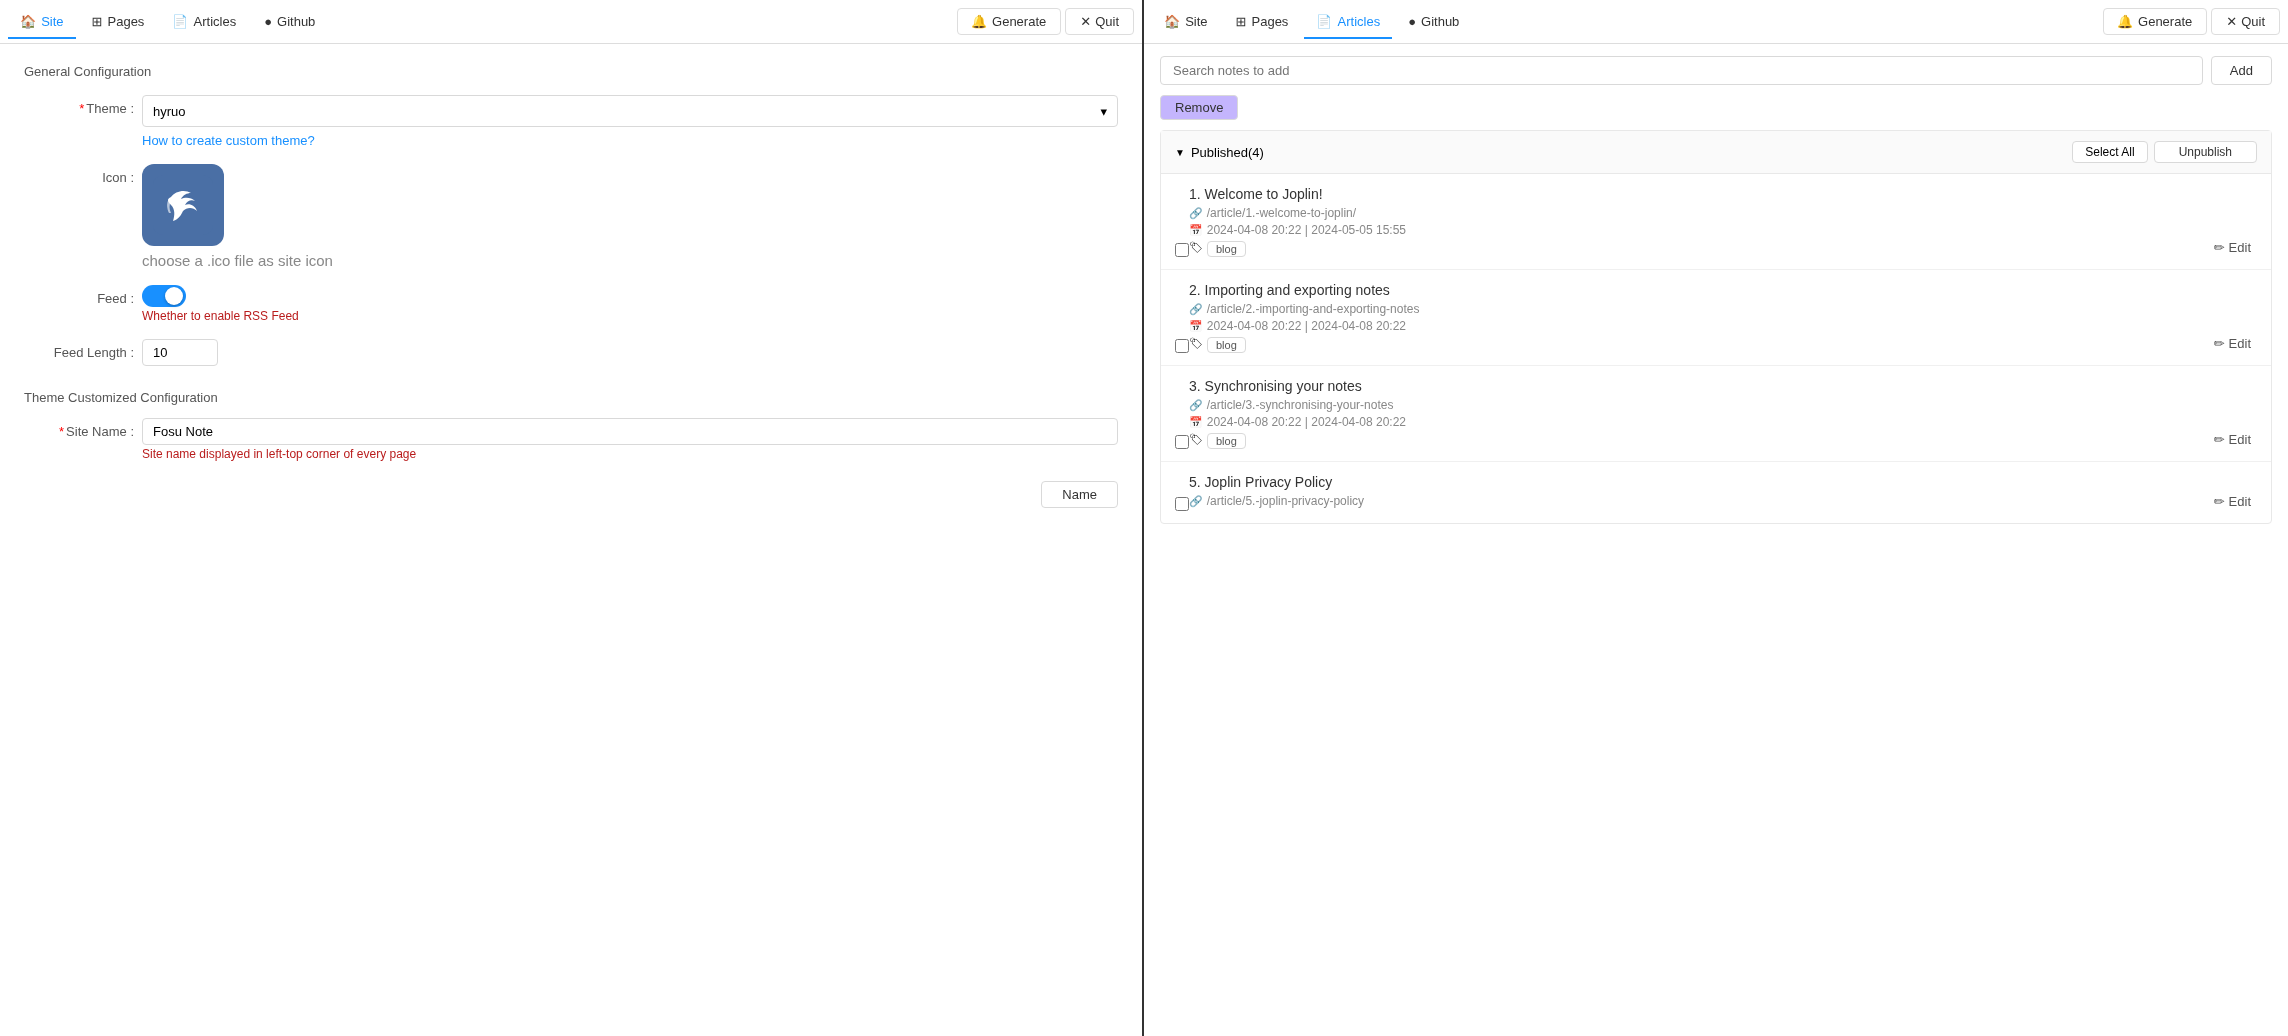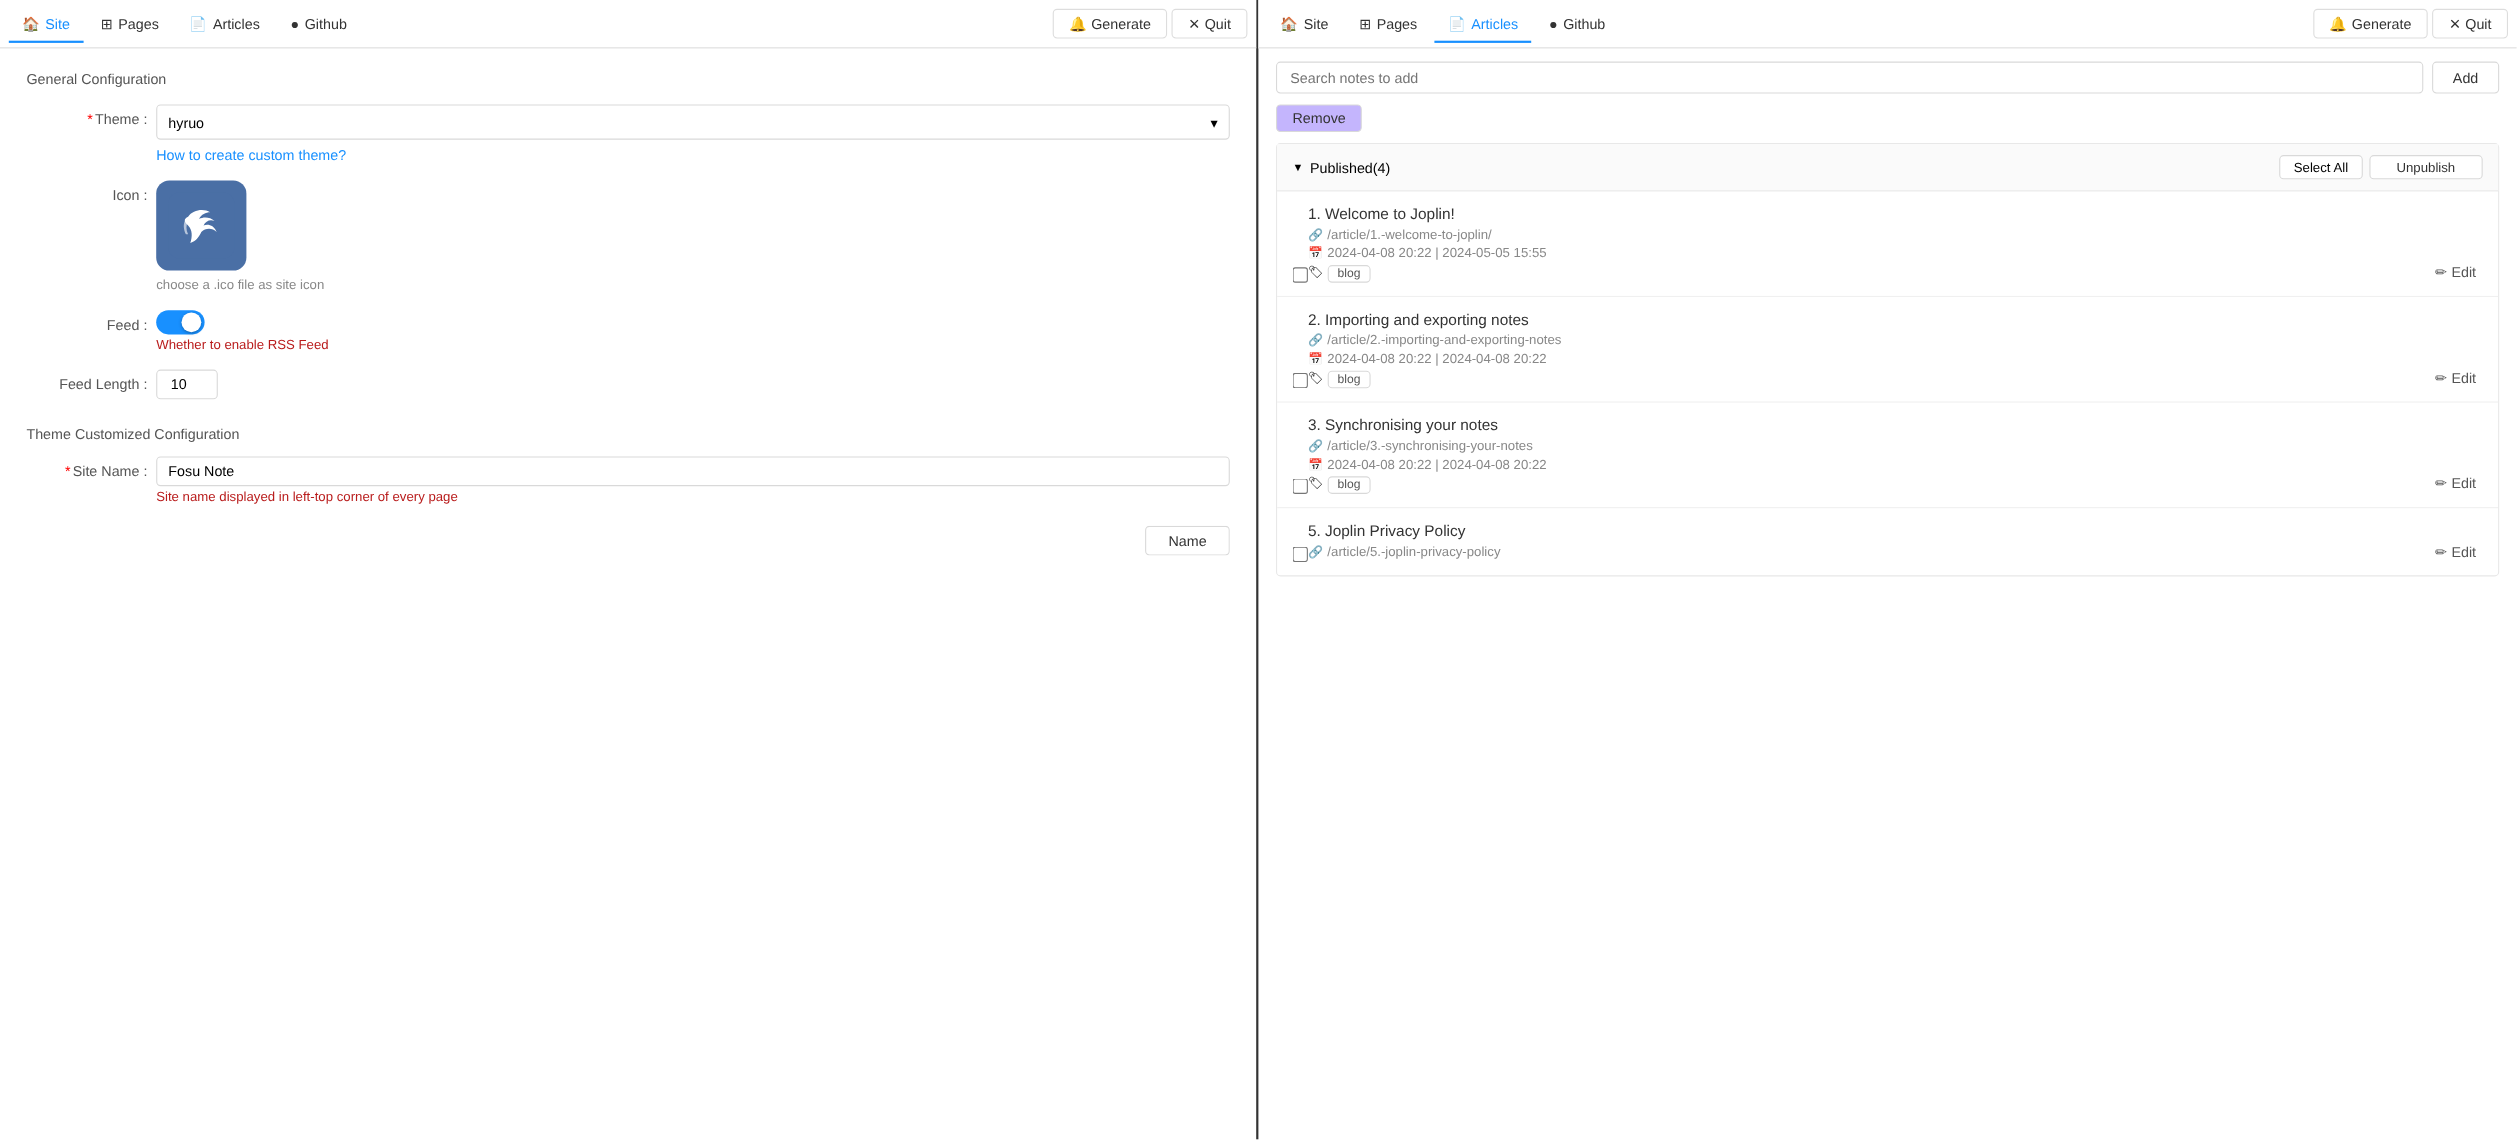--- a/index.html
+++ b/index.html
@@ -20,26 +20,26 @@
     
     .left-content { padding: 20px 24px; overflow-y: auto; flex: 1; }
     .section-title { font-size: 13px; color: #555; font-weight: 500; margin-bottom: 16px; }
     .form-row { display: flex; align-items: flex-start; margin-bottom: 16px; gap: 8px; }
     .form-label { min-width: 110px; text-align: right; padding-top: 6px; color: #555; font-size: 13px; display: flex; align-items: center; justify-content: flex-end; gap: 2px; }
     .required-star { color: red; }
     .form-control { flex: 1; }
     .select-box { width: 100%; padding: 5px 10px; border: 1px solid #d9d9d9; border-radius: 4px; font-size: 13px; display: flex; align-items: center; justify-content: space-between; cursor: pointer; background: #fff; min-height: 32px; }
     .link-blue { color: #1890ff; font-size: 13px; cursor: pointer; text-decoration: none; }
     .icon-box { width: 82px; height: 82px; background: #4a6fa5; border-radius: 12px; display: flex; align-items: center; justify-content: center; overflow: hidden; }
-    .icon-placeholder-text { font-size: 12px; color: #888; margin-top: 6px; }
+    .icon-placeholder-text { font-size: 15px; color: #888; margin-top: 6px; }
     .toggle-wrap { display: flex; align-items: center; }
     .toggle { width: 44px; height: 22px; background: #1890ff; border-radius: 11px; position: relative; cursor: pointer; }
     .toggle-knob { width: 18px; height: 18px; background: #fff; border-radius: 50%; position: absolute; top: 2px; right: 3px; box-shadow: 0 1px 3px rgba(0,0,0,0.3); }
     .hint-text { font-size: 12px; color: #b91c1c; margin-top: 2px; }
-    .input-box { border: 1px solid #d9d9d9; border-radius: 4px; padding: 5px 10px; font-size: 13px; width: 56px; text-align: center; }
+    .input-box { border: 1px solid #d9d9d9; border-radius: 4px; padding: 5px 10px; font-size: 13px; width: 76px; }
     .input-box-wide { border: 1px solid #d9d9d9; border-radius: 4px; padding: 5px 10px; font-size: 13px; width: 100%; }
     .section-gap { margin-top: 24px; margin-bottom: 13px; }
     .save-btn { float: right; padding: 5px 20px; border: 1px solid #d9d9d9; border-radius: 4px; font-size: 13px; cursor: pointer; background: #fff; color: #333; }
 
     
     .right-content { padding: 12px 16px; overflow-y: auto; flex: 1; }
     .search-row { display: flex; gap: 8px; margin-bottom: 10px; }
     .search-input { flex: 1; padding: 6px 12px; border: 1px solid #d9d9d9; border-radius: 4px; font-size: 13px; color: #999; }
     .add-btn { padding: 5px 18px; border: 1px solid #d9d9d9; border-radius: 4px; font-size: 13px; cursor: pointer; background: #fff; color: #333; }
     .remove-btn { padding: 4px 14px; border: 1px solid #d9d9d9; border-radius: 4px; font-size: 13px; cursor: pointer; background: #c4b5fd; color: #333; margin-bottom: 10px; }

